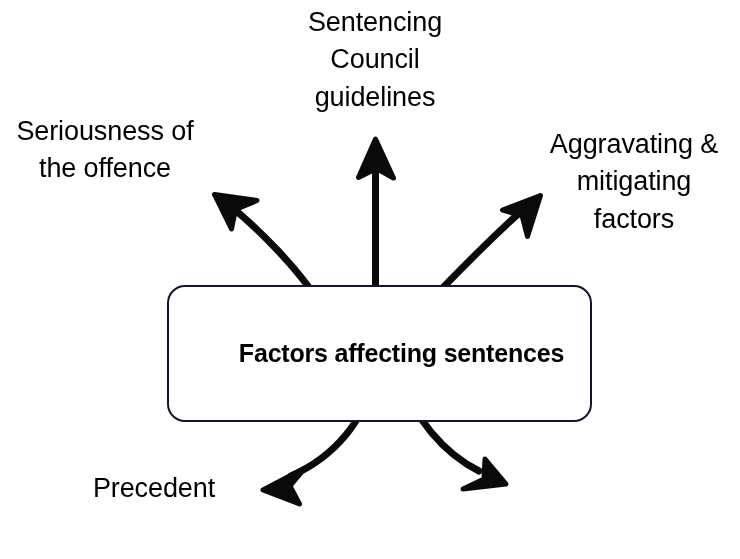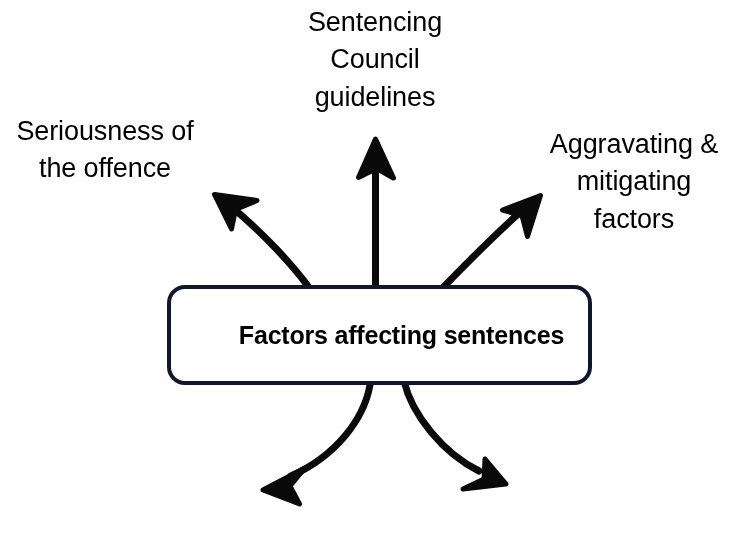--- a/index.html
+++ b/index.html
@@ -58,24 +58,24 @@
   #label-offenders-circumstances {
     left: 528px;
     top: 469px;
     width: 212px;
   }
   #central-box {
     position: absolute;
     left: 167px;
     top: 285px;
     width: 425px;
-    height: 100px;
+    height: 137px;
     box-sizing: border-box;
     background: #ffffff;
-    border: 4px solid #0f172a;
+    border: 2px solid #0f172a;
     border-radius: 18px;
     display: flex;
     align-items: center;
     justify-content: center;
     z-index: 3;
     padding-left: 44px;
   }
   #central-box-label {
     font-family: "Liberation Sans", sans-serif;
     font-size: 25px;
@@ -123,19 +123,20 @@
 Council
 guidelines</div>
 
   <div class="node-label" id="label-seriousness-of-the-offence">Seriousness of
 the offence</div>
 
   <div class="node-label" id="label-aggravating-mitigating-factors">Aggravating &amp;
 mitigating
 factors</div>
 
+  <div class="node-label" id="label-precedent">Precedent</div>
 
 
   <div id="central-box">
     <span id="central-box-label">Factors affecting sentences</span>
   </div>
 
 </div>
 
 </body></html>

